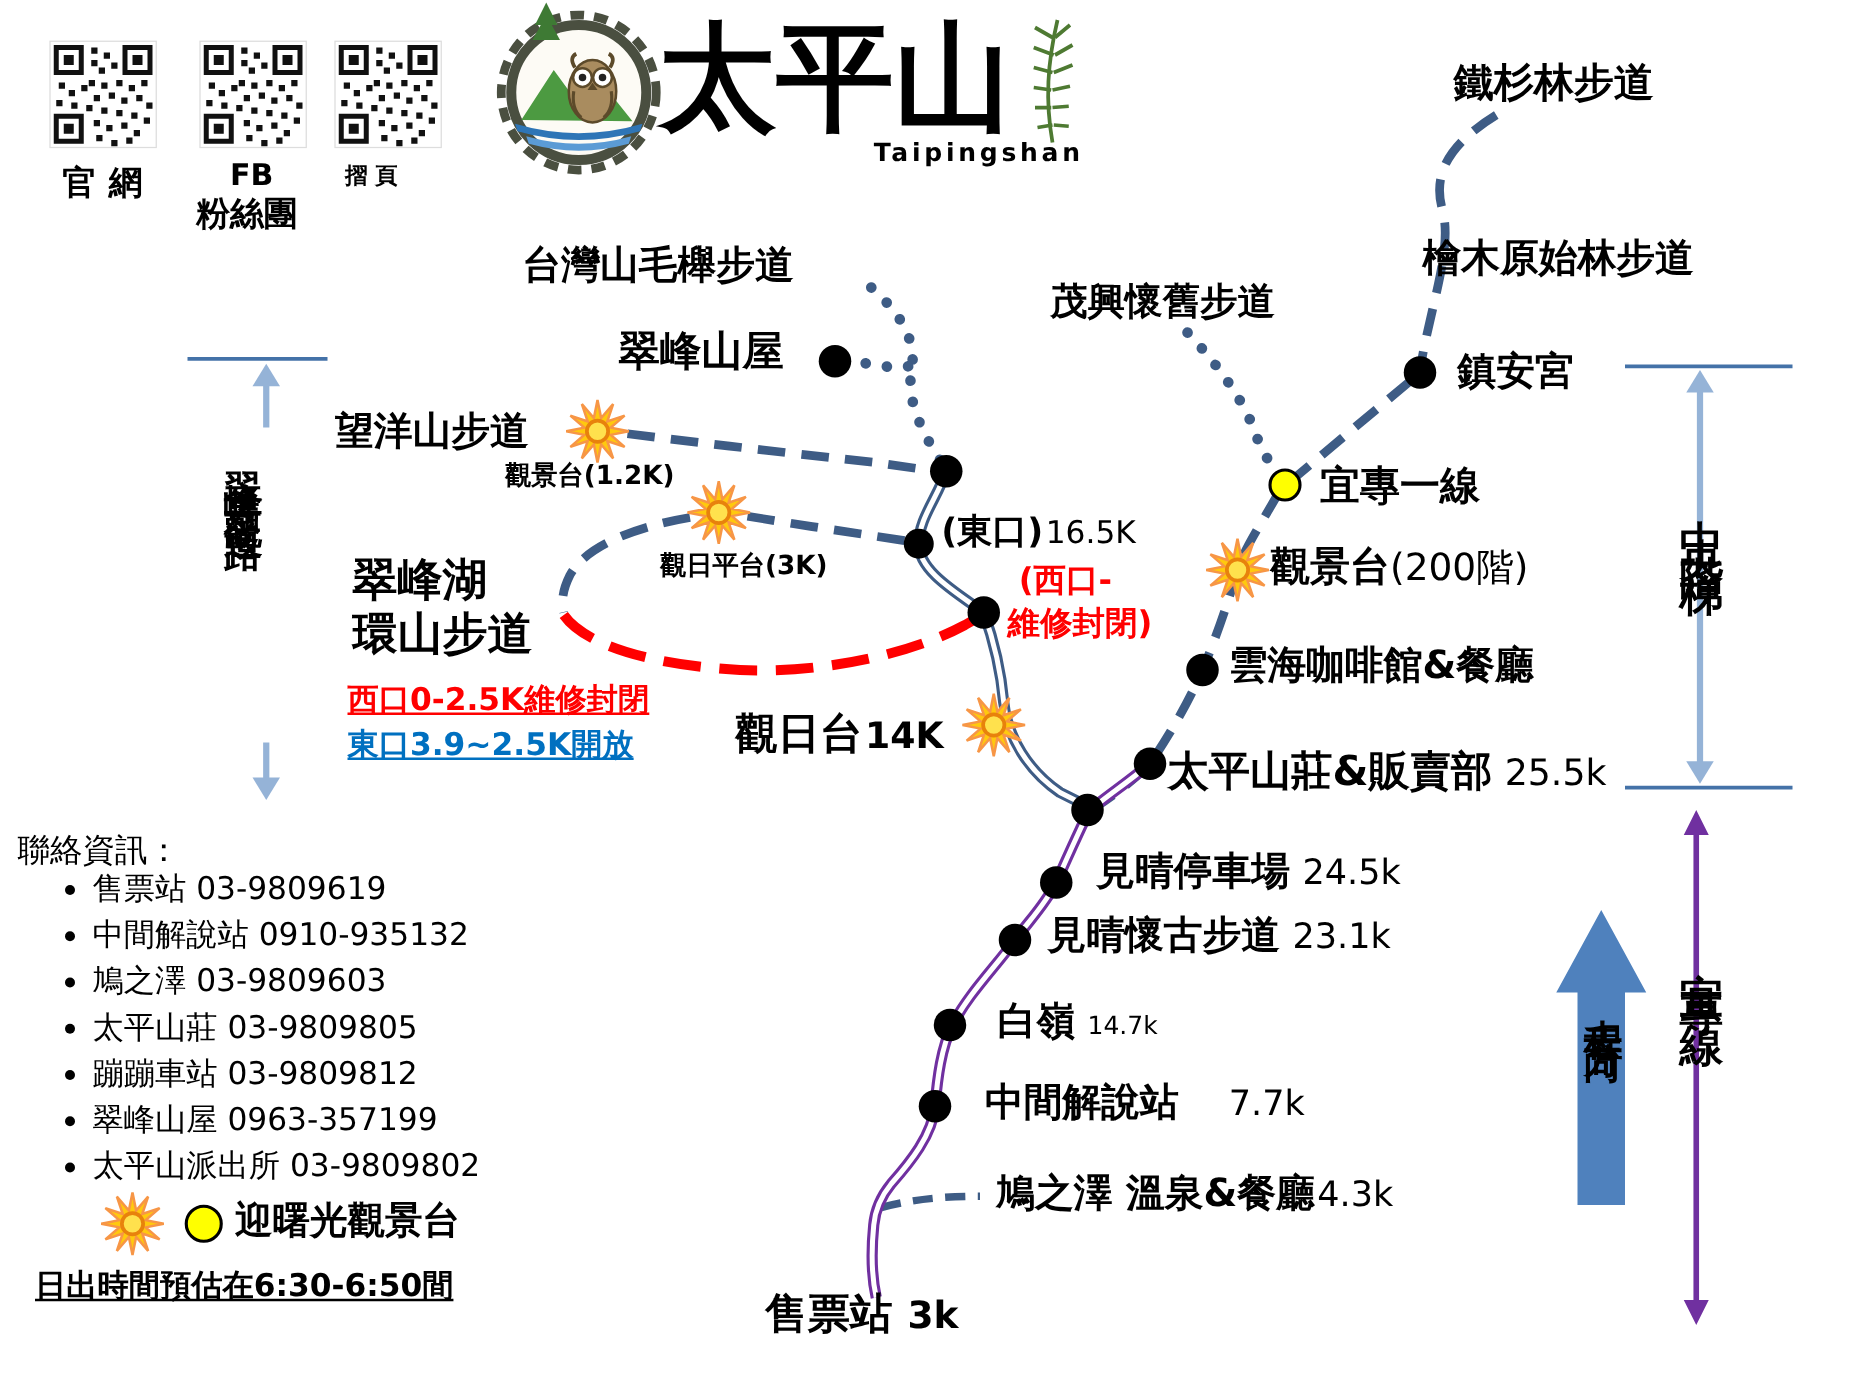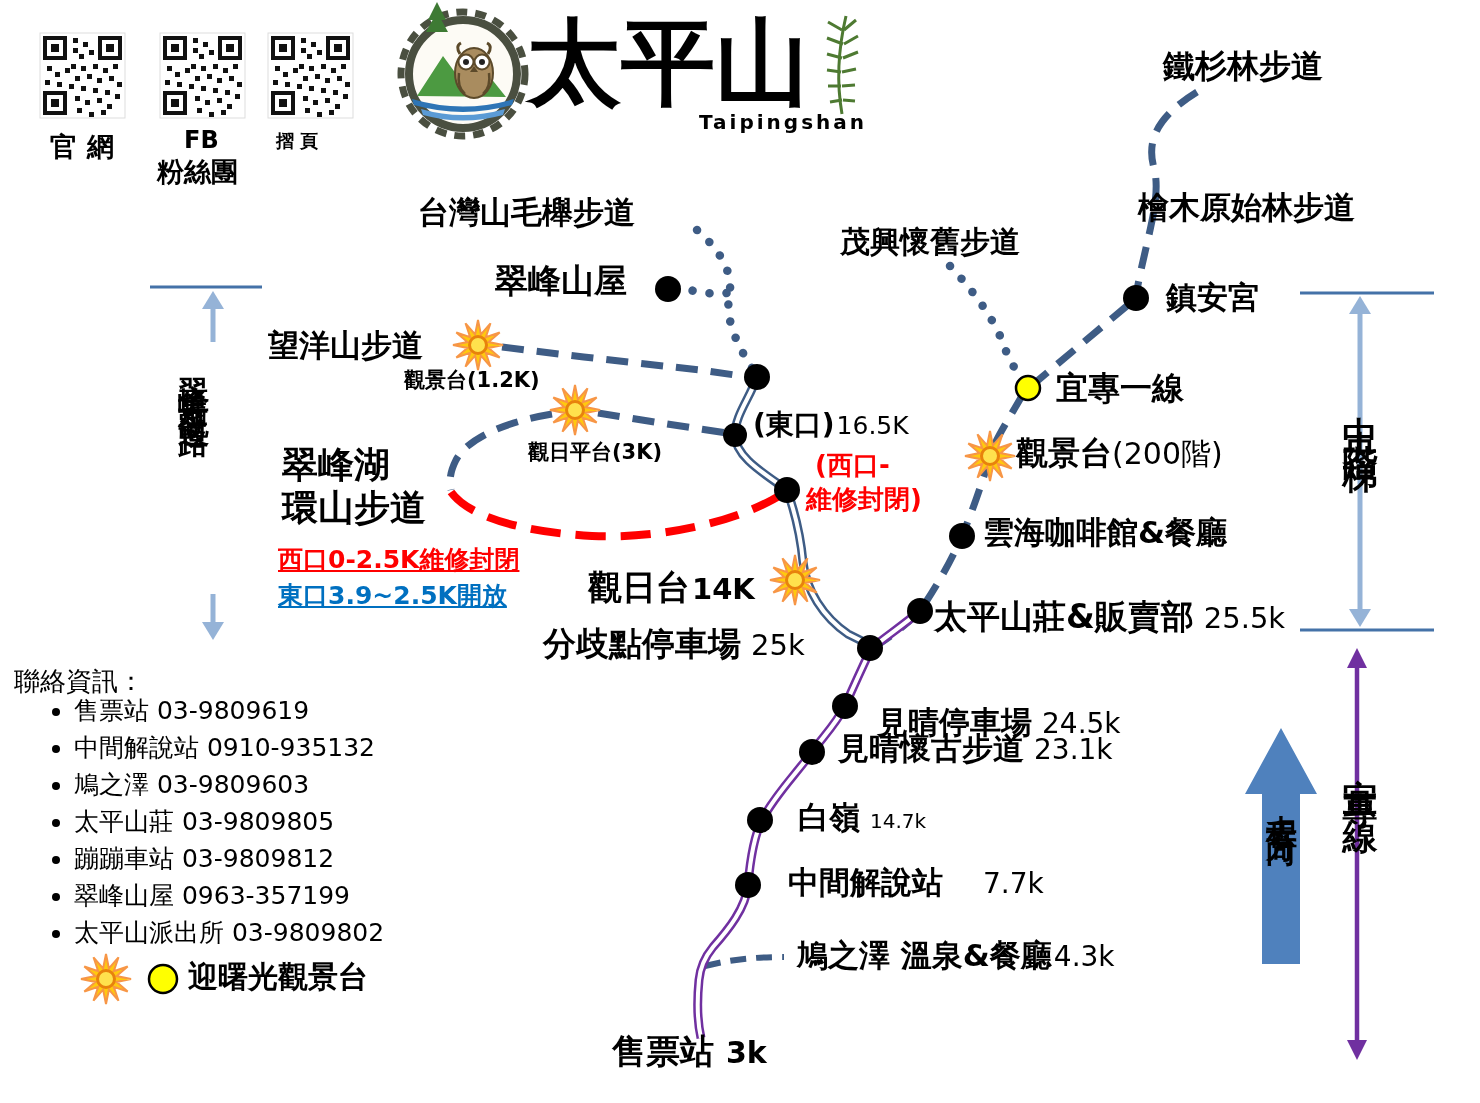--- a/index.html
+++ b/index.html
@@ -216,29 +216,26 @@
   <div class="lbl" style="left:282px;top:490px;font-size:36px;">環山步道</div>
   <div class="lbl red u" style="left:278px;top:547px;font-size:25px;">西口0-2.5K維修封閉</div>
   <div class="lbl blue u" style="left:278px;top:583px;font-size:25px;">東口3.9~2.5K開放</div>
 
   <div class="lbl" style="left:983px;top:517px;font-size:31px;">雲海咖啡館&amp;餐廳</div>
 
   <div class="lbl" style="left:588px;top:570px;font-size:34px;">
     <span>觀日台</span><span style="font-size:29px;margin-left:2px;">14K</span>
   </div>
 
-  <div class="lbl" style="left:543px;top:627px;font-size:33px;">
-    <span>分歧點停車場</span><span class="km" style="font-size:29px;">25k</span>
-  </div>
 
   <div class="lbl" style="left:934px;top:600px;font-size:33px;">
     <span>太平山莊&amp;販賣部</span><span class="km" style="font-size:29px;">25.5k</span>
   </div>
 
-  <div class="lbl" style="left:877px;top:707px;font-size:31px;">
+  <div class="lbl" style="left:877px;top:682px;font-size:31px;">
     <span>見晴停車場</span><span class="km" style="font-size:28px;">24.5k</span>
   </div>
 
   <div class="lbl" style="left:838px;top:733px;font-size:31px;">
     <span>見晴懷古步道</span><span class="km" style="font-size:28px;">23.1k</span>
   </div>
 
   <div class="lbl" style="left:798px;top:802px;font-size:31px;">
     <span>白嶺</span><span class="km" style="font-size:20px;">14.7k</span>
   </div>
@@ -265,14 +262,15 @@
     <li>售票站 03-9809619</li>
     <li>中間解說站 0910-935132</li>
     <li>鳩之澤 03-9809603</li>
     <li>太平山莊 03-9809805</li>
     <li>蹦蹦車站 03-9809812</li>
     <li>翠峰山屋 0963-357199</li>
     <li>太平山派出所 03-9809802</li>
   </ul>
 
   <div class="lbl" style="left:188px;top:962px;font-size:30px;">迎曙光觀景台</div>
+  <div class="lbl u" style="left:28px;top:1016px;font-size:25px;">日出時間預估在6:30-6:50間</div>
 
 </div>
 
 </body></html>

